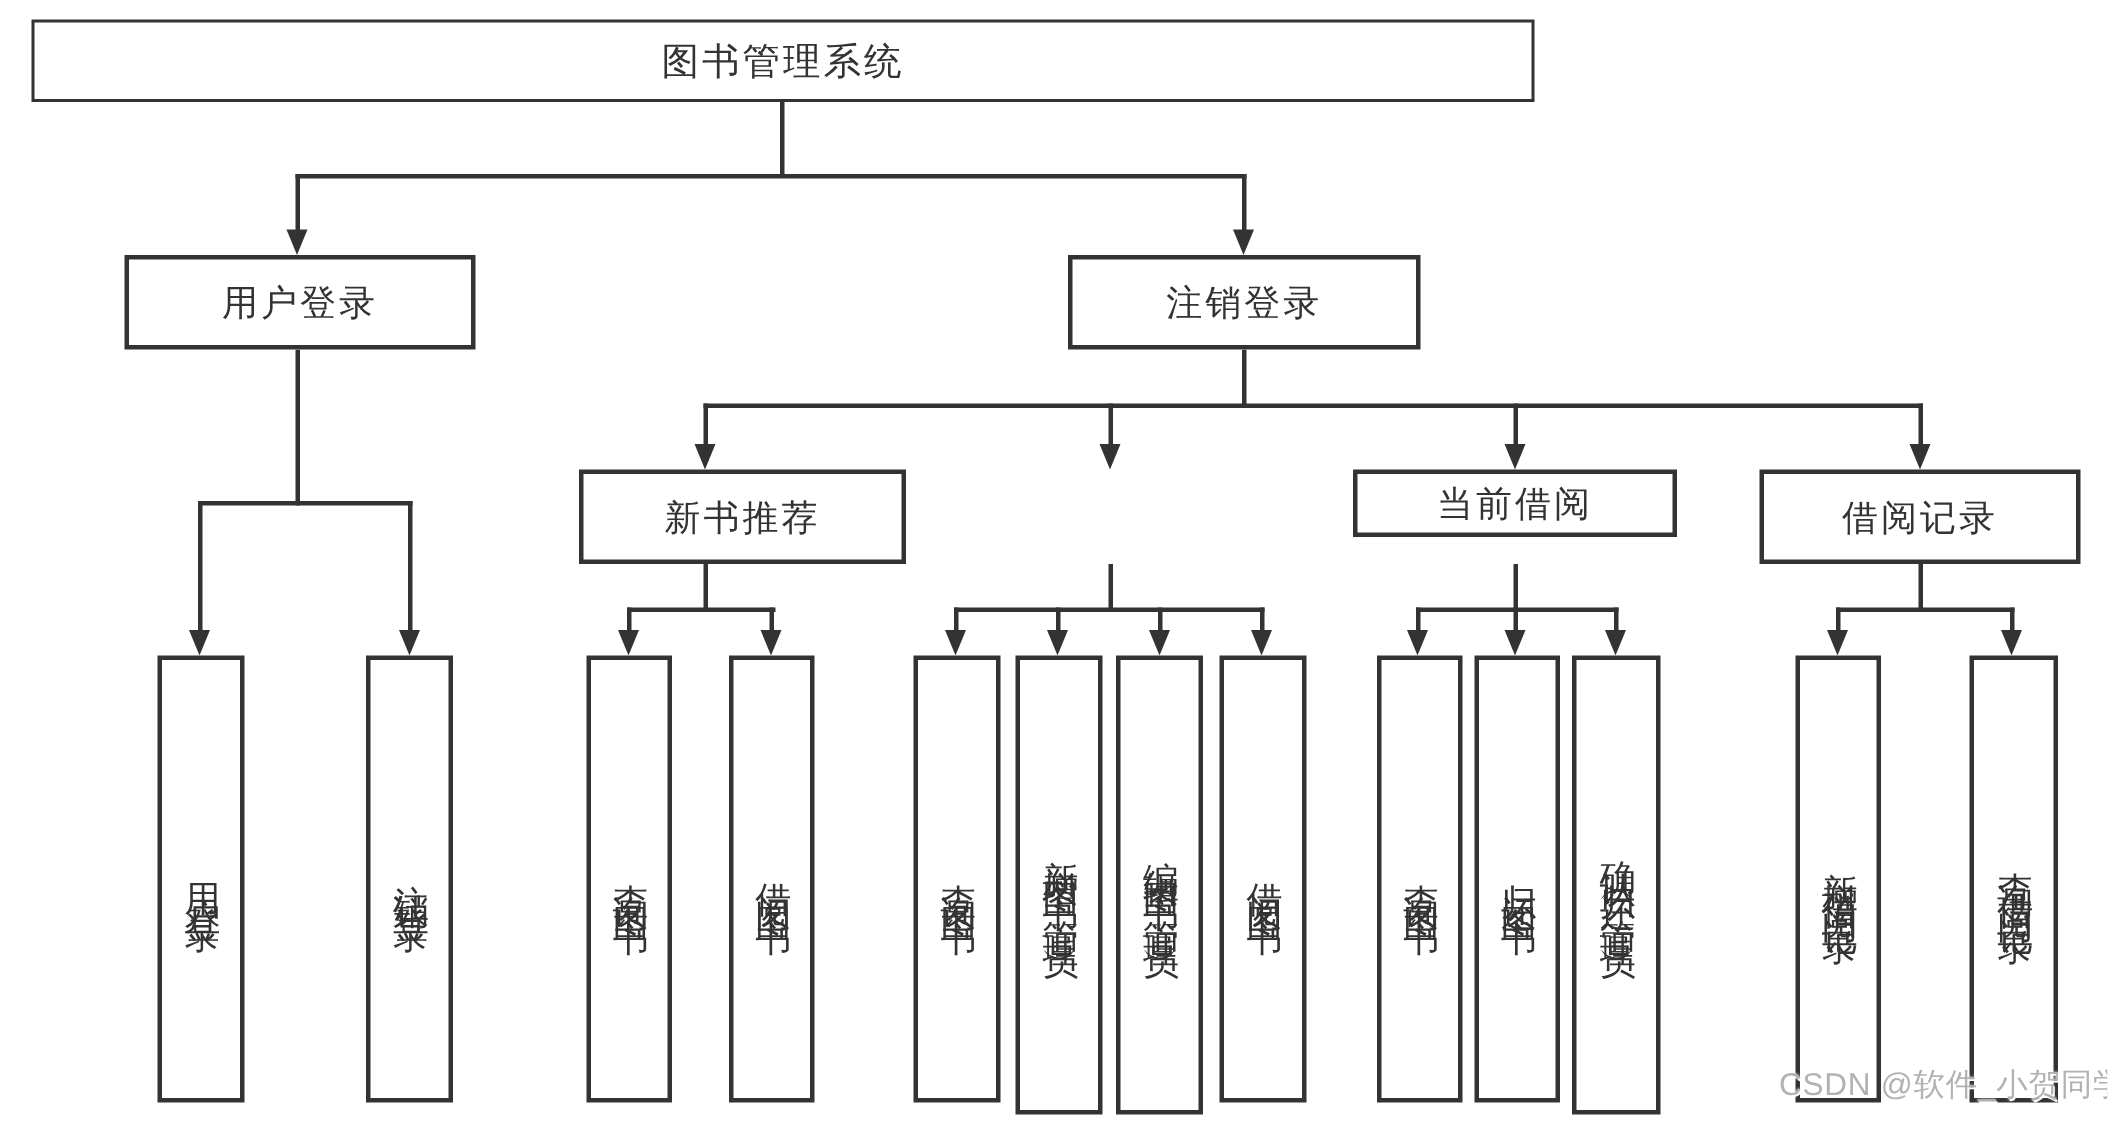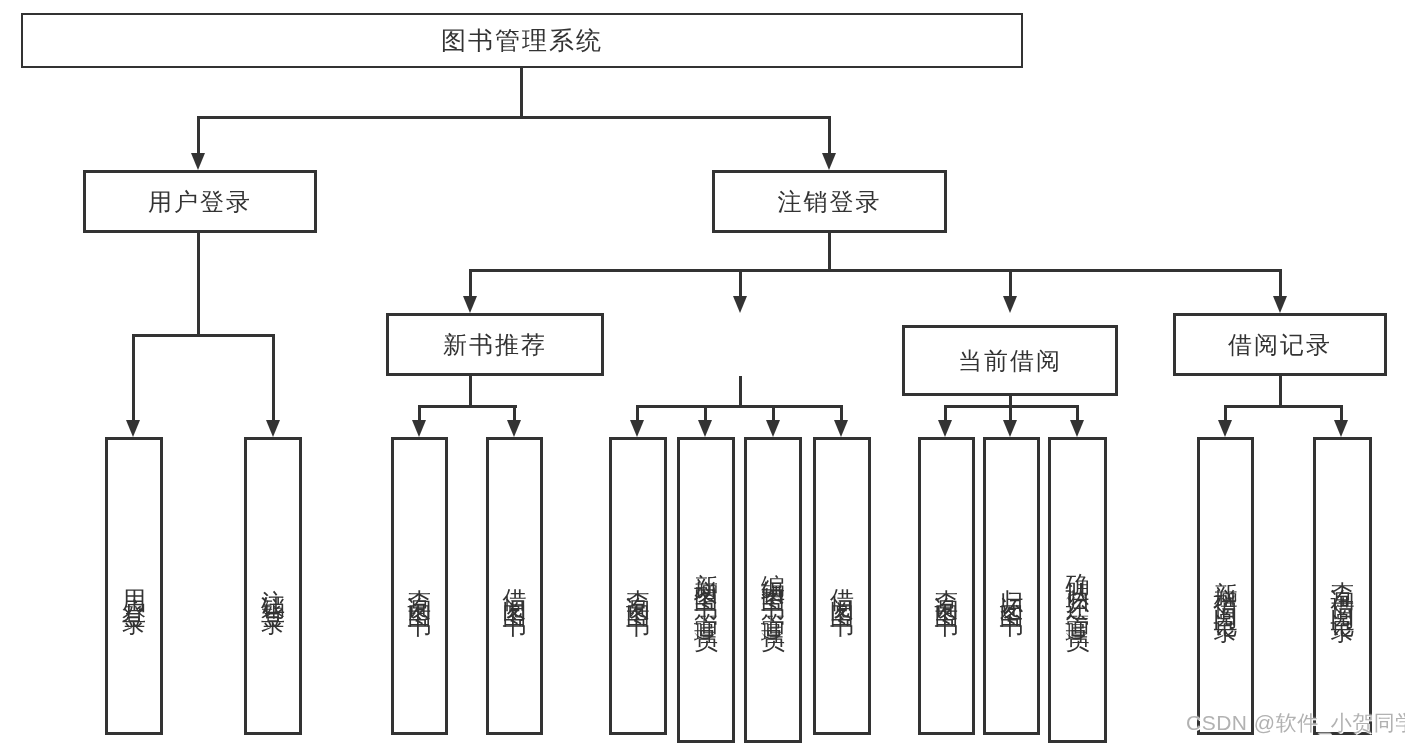--- a/index.html
+++ b/index.html
@@ -81,21 +81,21 @@
   <div class="vl" style="left:739px;top:269px;height:28px;"></div>
   <div class="arw" style="left:733px;top:296px;"></div>
   <div class="vl" style="left:1009px;top:269px;height:28px;"></div>
   <div class="arw" style="left:1003px;top:296px;"></div>
   <div class="vl" style="left:1279px;top:269px;height:28px;"></div>
   <div class="arw" style="left:1273px;top:296px;"></div>
 
   <div class="node" style="left:362px;top:313px;width:218px;height:63px;margin-left:24px;">
     <span class="hlabel">新书推荐</span>
   </div>
-  <div class="node" style="left:902px;top:325px;width:216px;height:71px;align-items:center;">
+  <div class="node" style="left:902px;top:313px;width:216px;height:45px;align-items:center;">
     <span class="hlabel">当前借阅</span>
   </div>
   <div class="node" style="left:1173px;top:313px;width:214px;height:63px;">
     <span class="hlabel">借阅记录</span>
   </div>
 
   <div class="vl" style="left:469px;top:376px;height:31px;"></div>
   <div class="hl" style="left:418px;top:405px;width:99px;"></div>
   <div class="vl" style="left:418px;top:405px;height:16px;"></div>
   <div class="arw" style="left:412px;top:420px;"></div>

